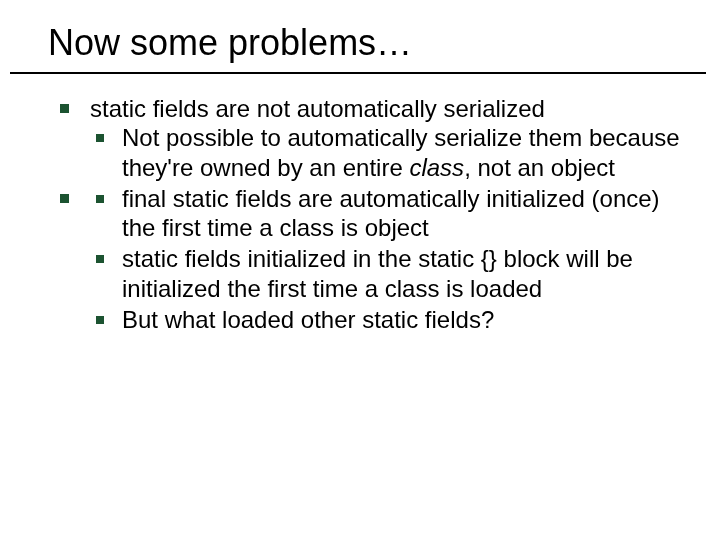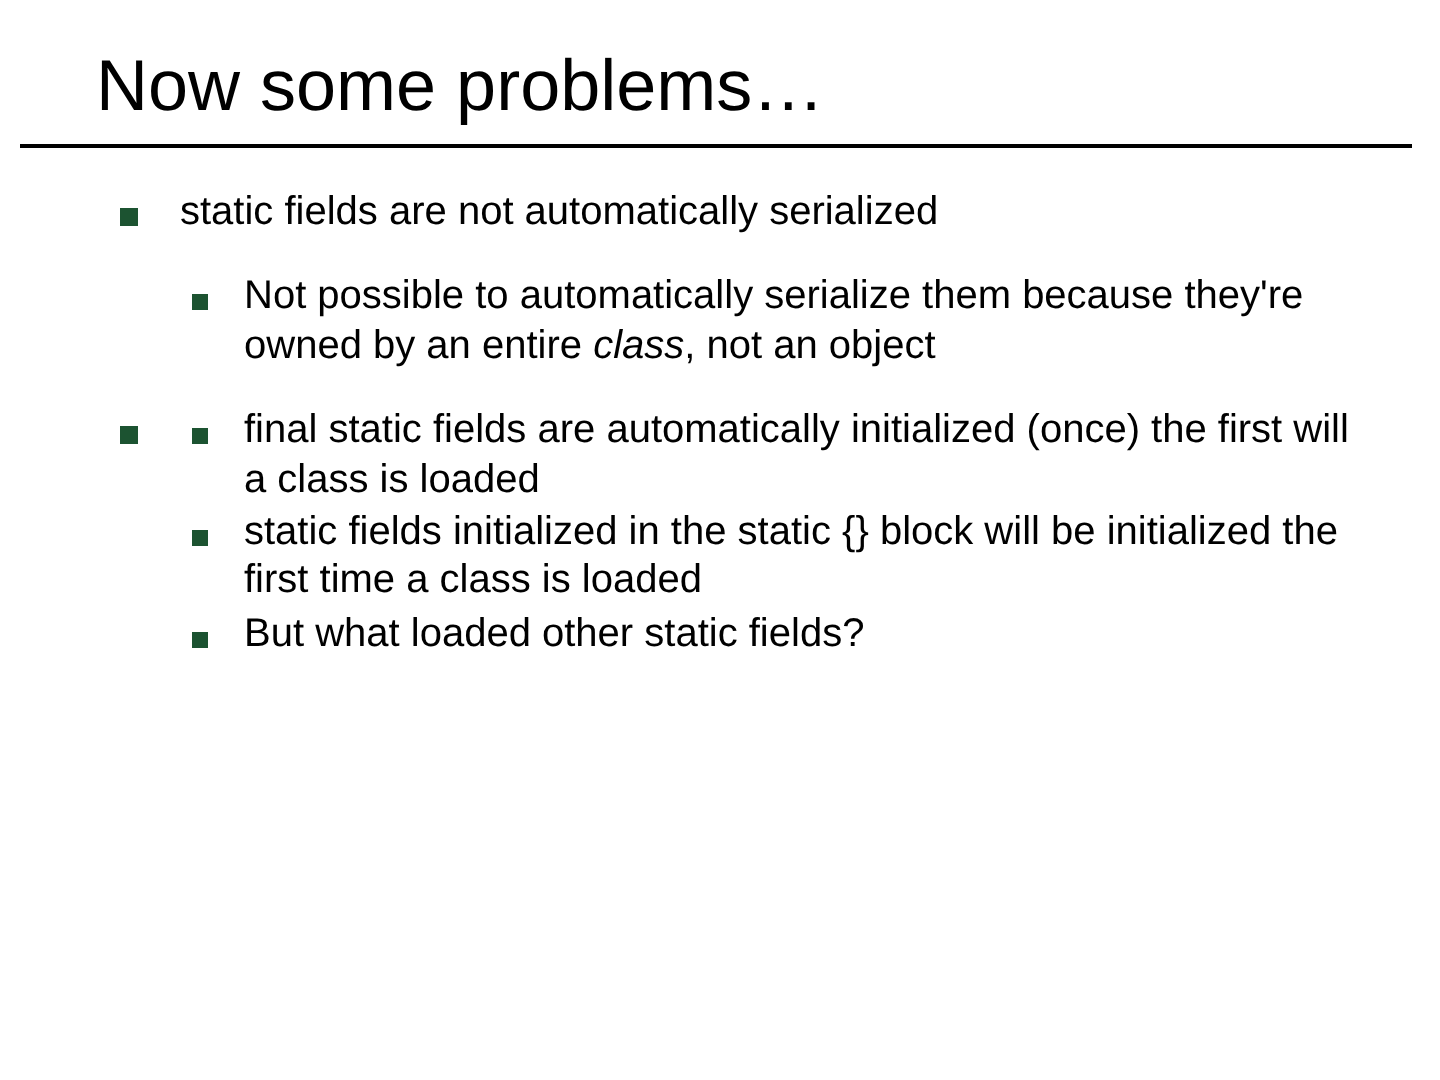--- a/index.html
+++ b/index.html
@@ -38,21 +38,21 @@
     top: 72px;
     border: none;
     border-top: 2px solid #000;
     margin: 0;
   }
   .body {
     position: absolute;
     top: 94px;
     left: 56px;
     right: 30px;
-    font-size: 20px;
+    font-size: 24px;
     line-height: 1.22;
   }
   ul {
     list-style: none;
     margin: 0;
     padding: 0;
   }
   .lvl1 > li {
     position: relative;
     padding-left: 34px;
@@ -61,21 +61,21 @@
   .lvl1 > li::before {
     content: "";
     position: absolute;
     left: 4px;
     top: 10px;
     width: 9px;
     height: 9px;
     background: #1c5331;
   }
   .lvl2 {
-    margin-top: 18px;
+    margin-top: 0;
   }
   .lvl2 > li {
     position: relative;
     padding-left: 32px;
     margin-bottom: 2px;
   }
   .lvl2 > li::before {
     content: "";
     position: absolute;
     left: 6px;
@@ -104,21 +104,21 @@
         <span>static fields are not automatically serialized</span>
         <ul class="lvl2">
           <li>
             <span><span>Not possible to automatically serialize them because they're owned by an entire </span><span class="italic">class</span><span>, not an object</span></span>
           </li>
         </ul>
       </li>
       <li>
         <ul class="lvl2">
           <li>
-            <span>final static fields are automatically initialized (once) the first will a class is loaded</span>
+            <span>final static fields are automatically initialized (once) the first time a class is object</span>
           </li>
           <li>
             <span>static fields initialized in the static {} block will be initialized the first time a class is loaded</span>
           </li>
           <li>
             <span>But what loaded other static fields?</span>
           </li>
         </ul>
       </li>
     </ul>

